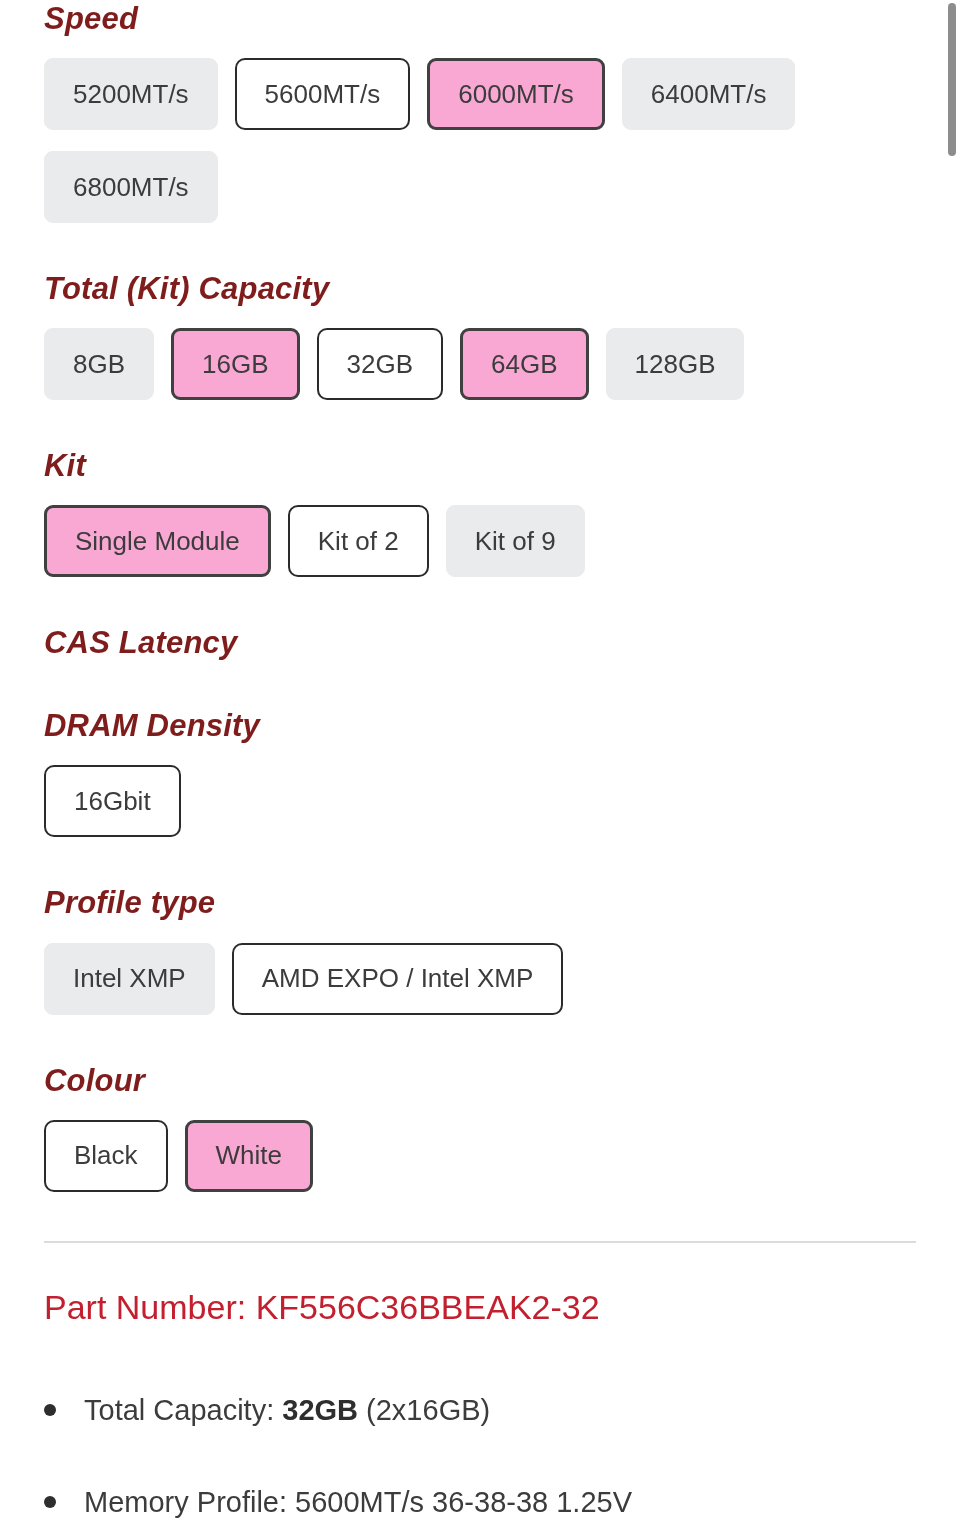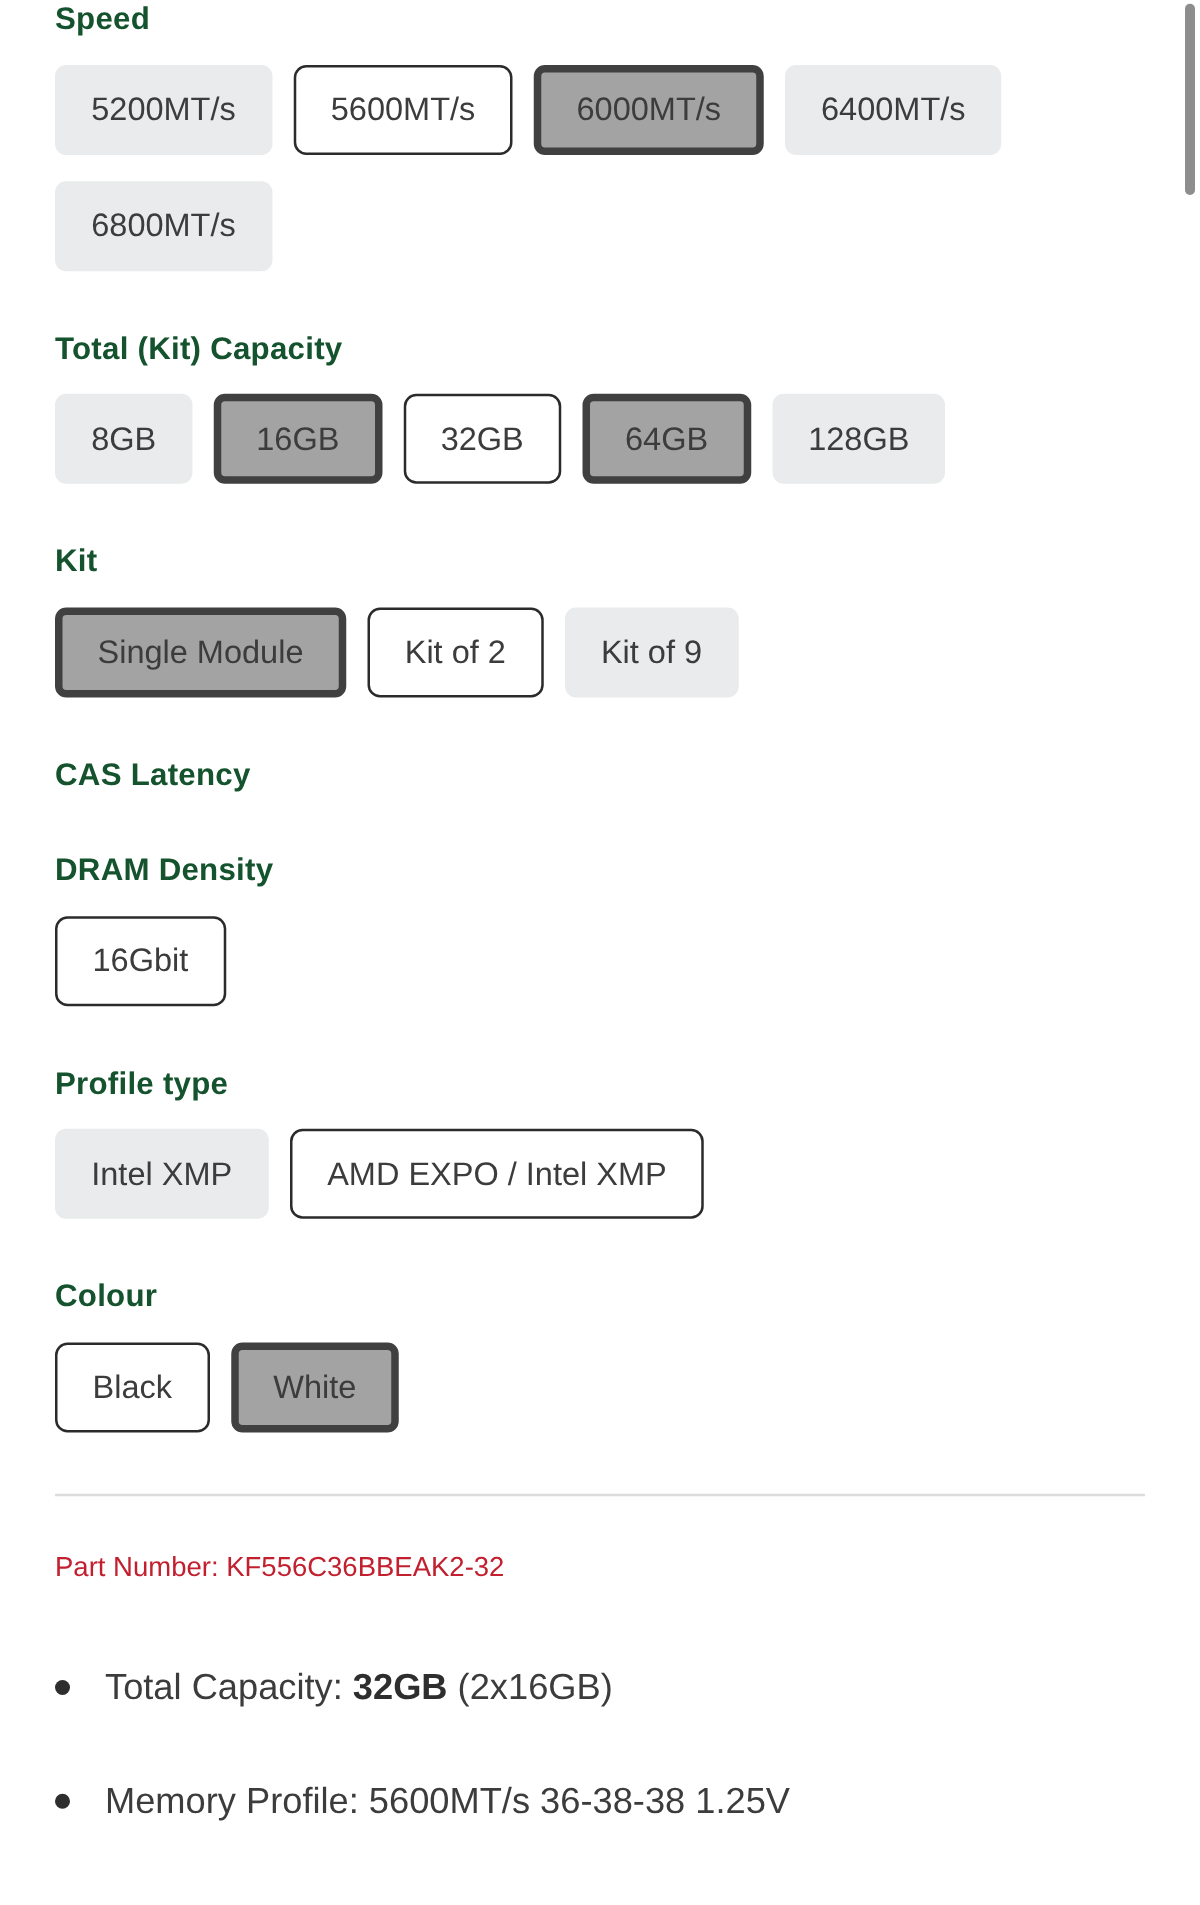--- a/index.html
+++ b/index.html
@@ -11,26 +11,27 @@
     font-family: "Liberation Sans", sans-serif;
     padding: 2px 44px 0 44px;
     position: relative;
     overflow: hidden;
     color: #1a1a1a;
   }
 
   .section { margin-bottom: 49px; }
 
   .section-heading {
-    font-size: 25px;
+    font-size: 31px;
     font-weight: 700;
-    color: #14532d;
+    color: #7f1d1d;
     margin: 0 0 22px 0;
     line-height: 1.1;
     letter-spacing: 0.2px;
+    font-style: italic;
   }
 
   .options {
     display: flex;
     flex-wrap: wrap;
     gap: 21px 17px;
     align-items: center;
   }
 
   .opt {
@@ -42,32 +43,32 @@
     font-family: "Liberation Sans", sans-serif;
     font-size: 26px;
     color: #3c3c3c;
     border-radius: 9px;
     background: #ffffff;
     border: 1px solid transparent;
     cursor: pointer;
     white-space: nowrap;
   }
   .opt[data-state="filled"]   { background: #e9ebec; border-color: #e9ebec; }
-  .opt[data-state="outline"]  { background: #a3a3a3; border: 6px solid #404040; }
+  .opt[data-state="outline"]  { background: #f9a8d4; border: 3px solid #404040; }
   .opt[data-state="selected"] { background: #ffffff; border: 2px solid #2b2b2b; border-radius: 10px; text-align: right; }
 
   .divider {
     border: none;
     border-top: 2px solid #dcdcdc;
     margin: 47px 0 0 0;
   }
 
   .part-number {
     margin-top: 44px;
-    font-size: 22px;
+    font-size: 34px;
     line-height: 1.2;
     color: #c2202f;
   }
 
   .detail-bullets {
     list-style: none;
     margin: 66px 0 0 0;
     padding: 0;
   }
   .detail-bullets li {

